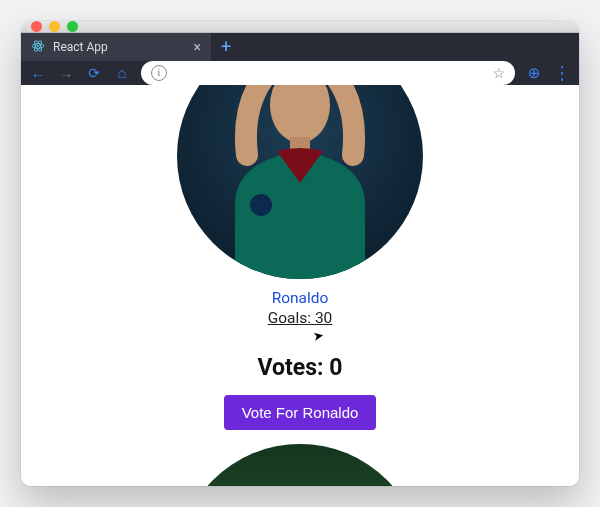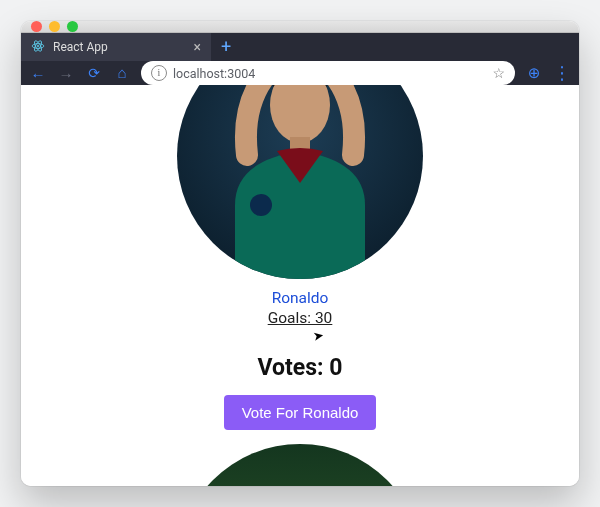--- a/index.html
+++ b/index.html
@@ -31,21 +31,21 @@
   .page::-webkit-scrollbar{width:12px;}
   .page::-webkit-scrollbar-track{background:#f7f7f7;}
   .page::-webkit-scrollbar-thumb{background:#c3c3c3;border-radius:6px;border:2px solid #f7f7f7;}
   .content{display:flex;flex-direction:column;align-items:center;padding-bottom:40px;}
   .avatar{width:246px;height:246px;border-radius:50%;overflow:hidden;margin-top:-52px;position:relative;}
   .avatar2{margin-top:14px;}
   .av-svg{width:100%;height:100%;display:block;}
   .pname{margin-top:10px;font-size:15.5px;color:#1d4ed8;}
   .pgoals{margin-top:2px;font-size:15.5px;color:#222;text-decoration:underline;}
   .pvotes{margin-top:27px;font-size:23px;color:#111;font-weight:bold;}
-  .votebtn{margin-top:14px;background:#8b5cf6;color:#fff;border:none;border-radius:4px;padding:9px 18px;font-size:15px;cursor:pointer;}
+  .votebtn{margin-top:14px;background:#6d28d9;color:#fff;border:none;border-radius:4px;padding:9px 18px;font-size:15px;cursor:pointer;}
   .cursor{position:absolute;left:292px;top:243px;font-size:13px;color:#000;transform:rotate(-10deg);pointer-events:none;}
 </style>
 </head>
 <body>
 
 <div class="window">
 
   <div class="titlebar">
     <div class="tl-dot red"></div>
     <div class="tl-dot yellow"></div>
@@ -70,21 +70,20 @@
     <div class="newtab">+</div>
   </div>
 
   <div class="toolbar">
     <div class="nav-ico back">←</div>
     <div class="nav-ico dim">→</div>
     <div class="nav-ico reload">⟳</div>
     <div class="nav-ico home">⌂</div>
     <div class="urlbar">
       <span class="info">i</span>
-      <span>localhost:3004</span>
       <span class="star">☆</span>
     </div>
     <div class="tool-right">⊕</div>
     <div class="tool-right dots">⋮</div>
   </div>
 
   <div class="viewport">
     <div class="page">
       <div class="content">
 

